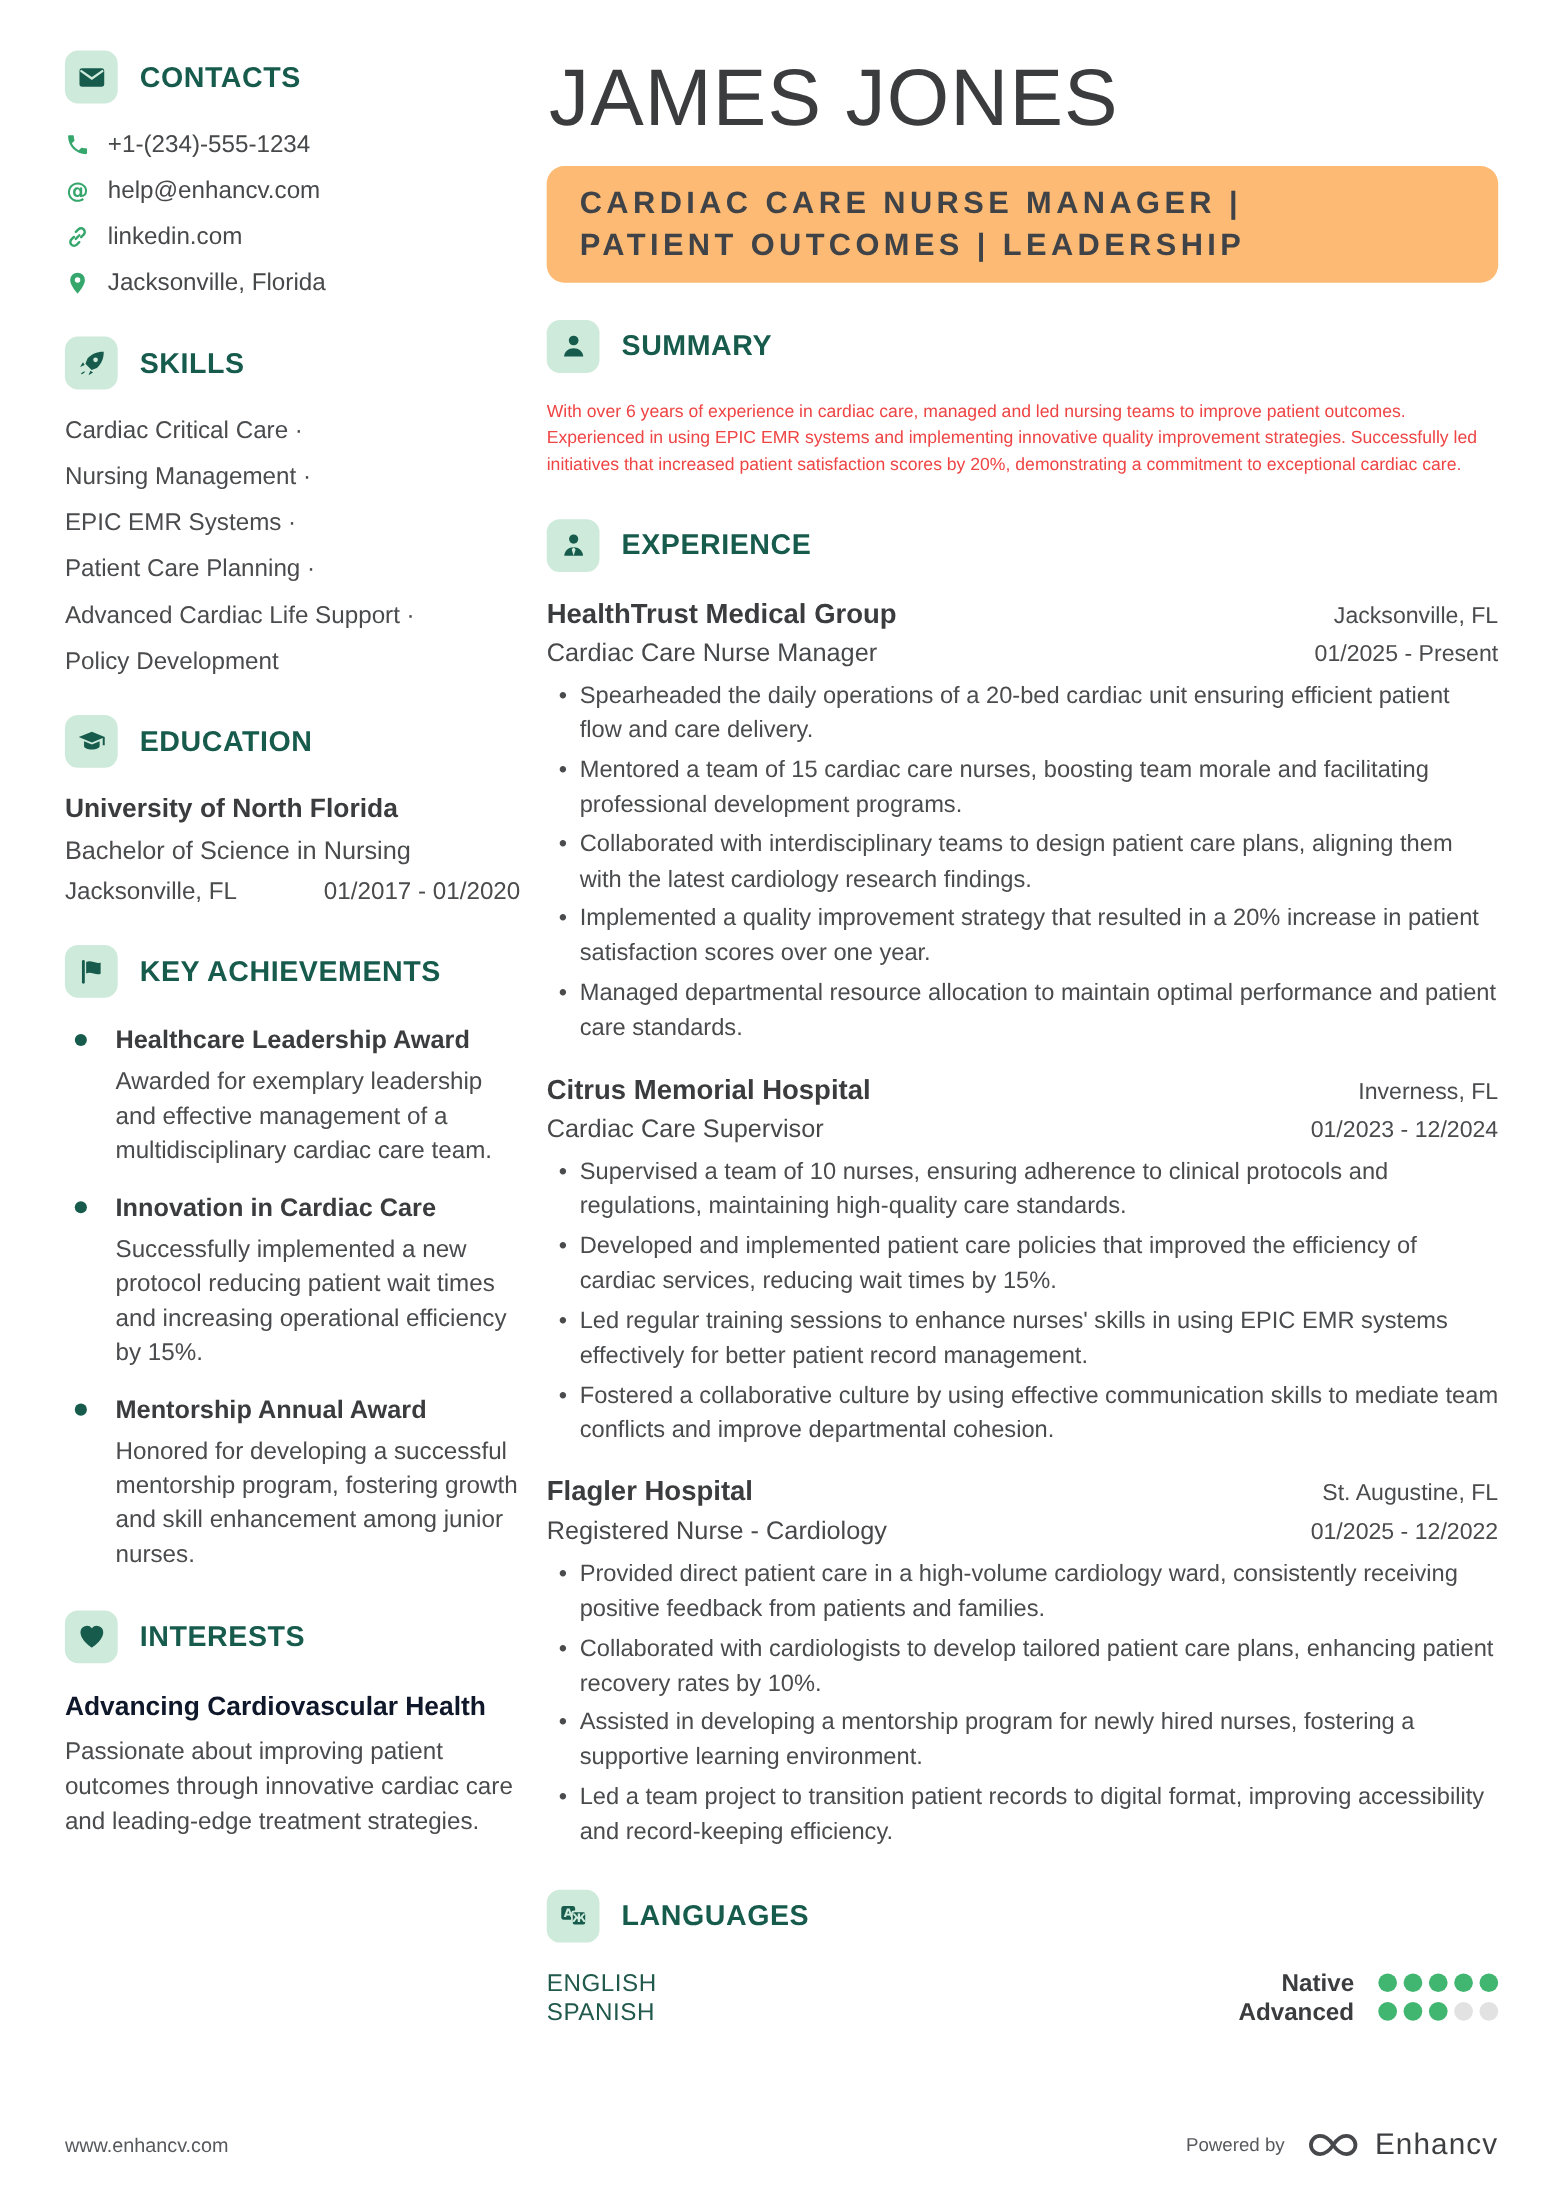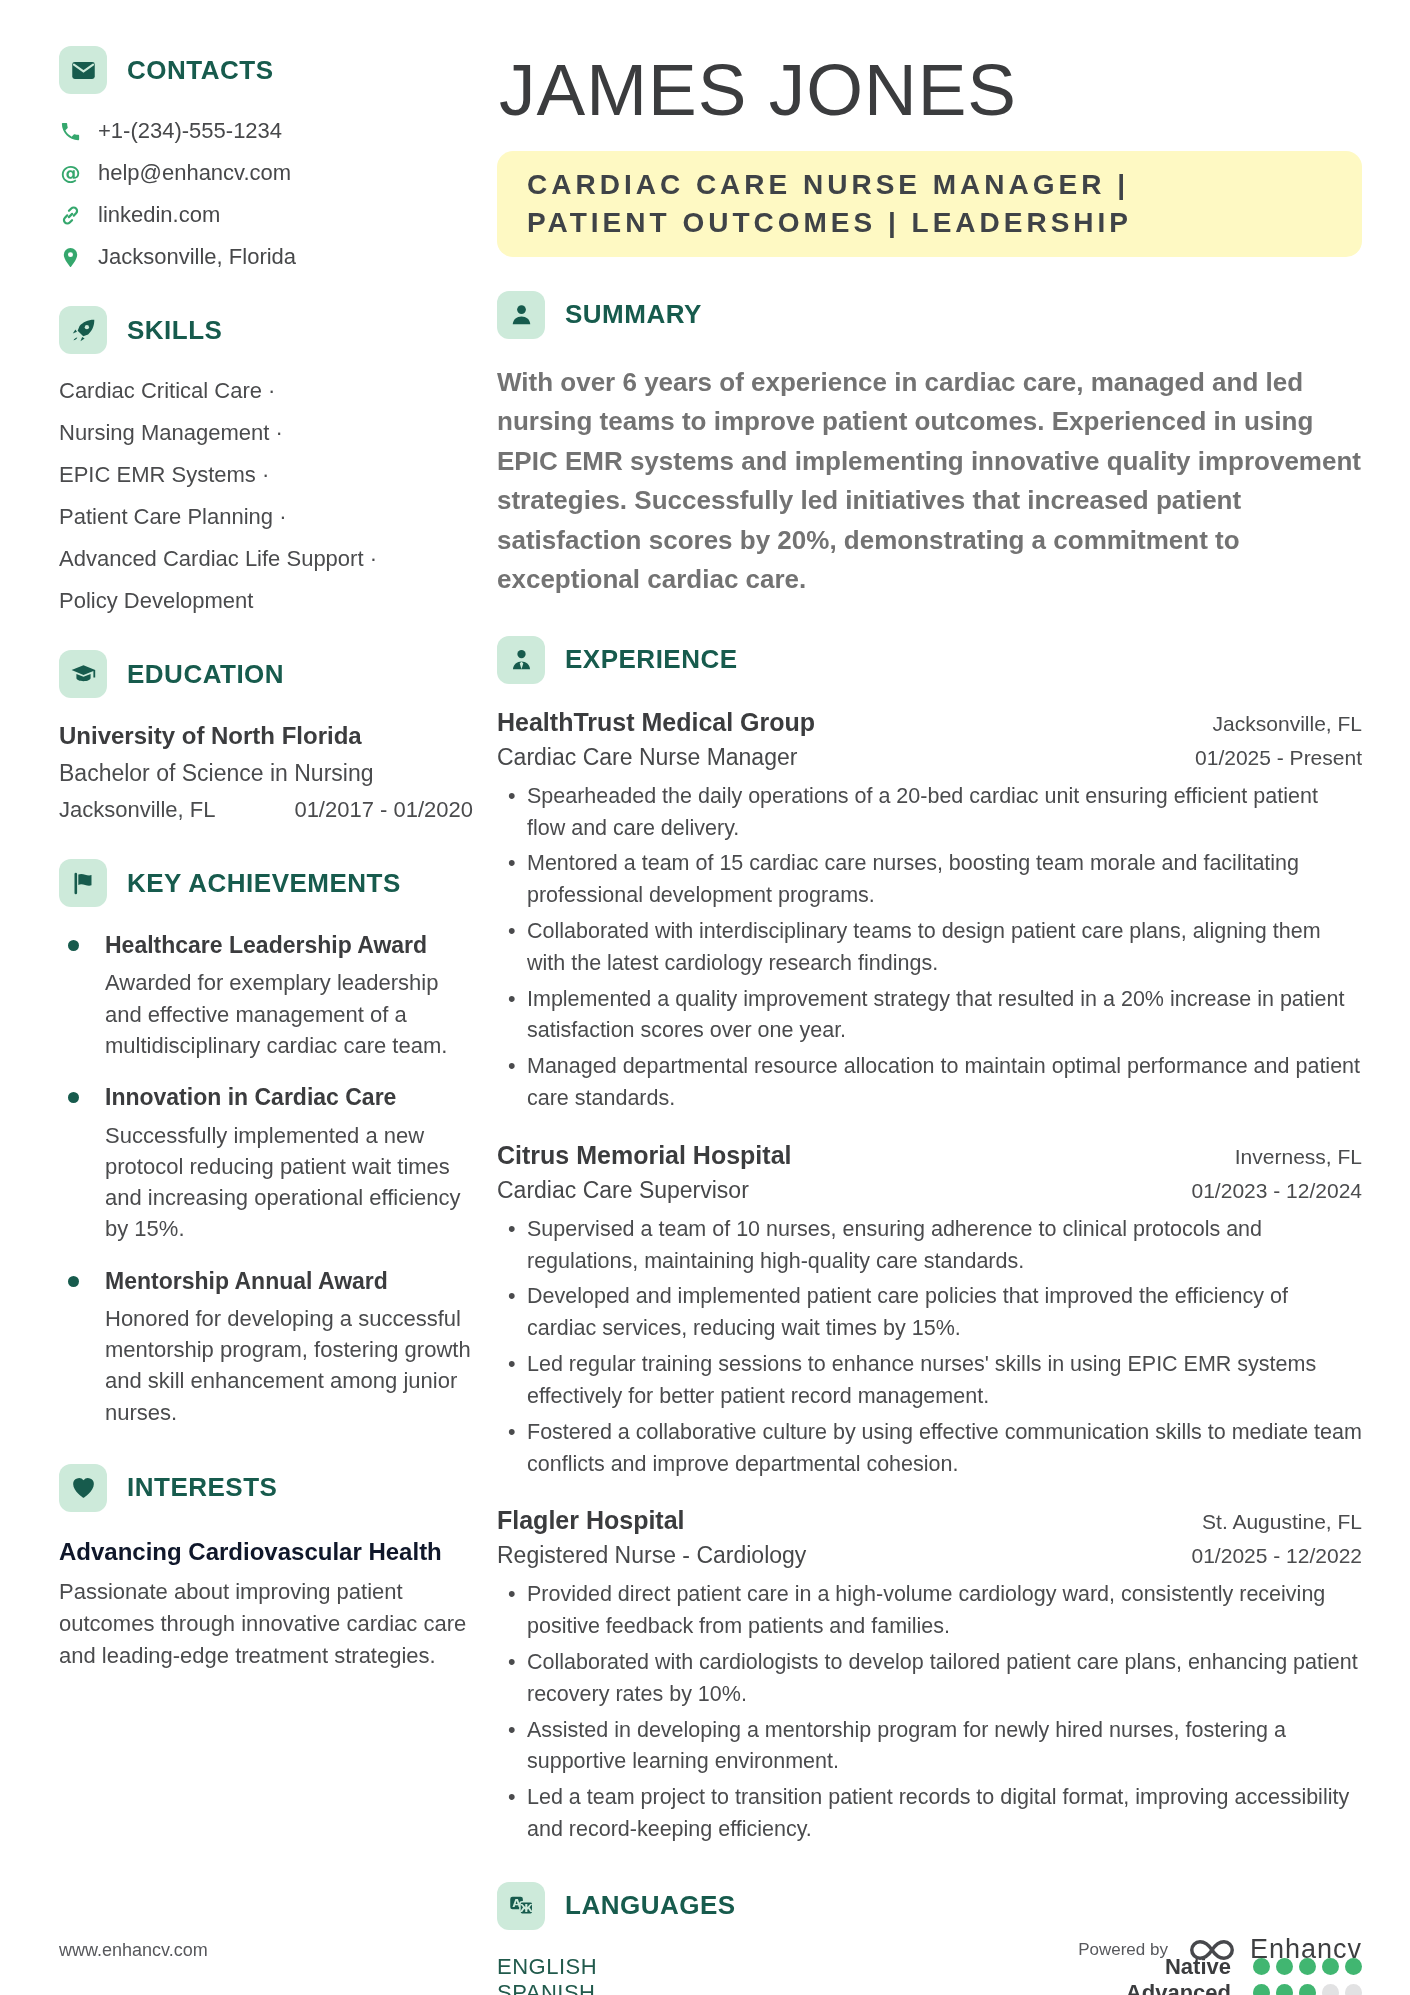--- a/index.html
+++ b/index.html
@@ -26,23 +26,23 @@
   
   .ach-item{position:relative;padding-left:46px;margin-bottom:22px;}
   .ach-dot{position:absolute;left:9px;top:9px;width:11px;height:11px;border-radius:50%;background:#175b4d;}
   .ach-title{font-size:23px;font-weight:bold;color:#3b3c3e;line-height:1.28;margin-bottom:7px;}
   .ach-desc{font-size:22px;line-height:1.42;color:#4a4b4d;}
   
   .int-title{font-size:24px;font-weight:bold;color:#0f172a;line-height:1.3;margin-bottom:9px;}
   .int-desc{font-size:22px;line-height:1.45;color:#4a4b4d;}
   
   .name{font-size:73px;font-weight:300;letter-spacing:1px;color:#3b3c3e;margin:2px 0 20px 2px;}
-  .banner{background:#fef9c3;border-radius:16px;padding:15px 30px;margin-bottom:34px;}
+  .banner{background:#fdba74;border-radius:16px;padding:15px 30px;margin-bottom:34px;}
   .banner-text{font-size:28px;font-weight:bold;letter-spacing:4px;line-height:1.35;color:#3f4347;max-width:680px;}
-  .summary-text{font-size:26px;line-height:1.52;color:#737373;font-weight:bold;}
+  .summary-text{font-size:16px;line-height:1.52;color:#ef4444;}
   .job{margin-bottom:26px;}
   .job-top,.job-second{display:flex;justify-content:space-between;align-items:baseline;}
   .job-second{margin-top:7px;margin-bottom:10px;}
   .job-company{font-size:25px;font-weight:bold;color:#3b3c3e;}
   .job-loc,.job-dates{font-size:21px;color:#4a4b4d;white-space:nowrap;}
   .job-role{font-size:23px;color:#47484a;}
   .job-bullets{list-style:none;padding-left:30px;}
   .job-bullets li{position:relative;font-size:21.5px;line-height:1.48;color:#4a4b4d;margin-bottom:4px;}
   .job-bullets li::before{content:"•";position:absolute;left:-19px;top:0;color:#4a4b4d;}
   

